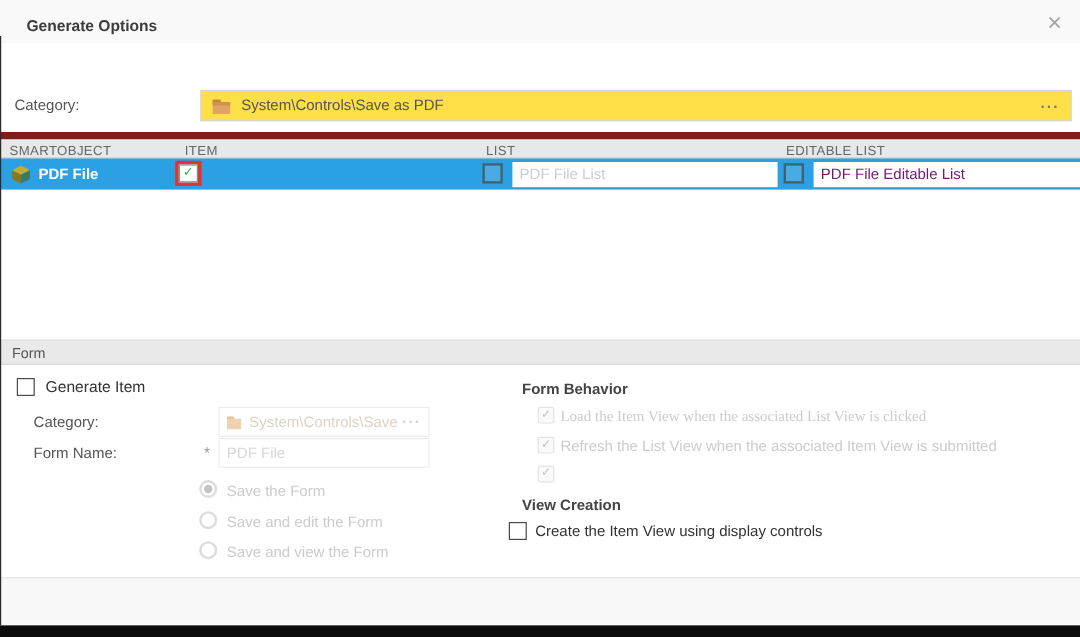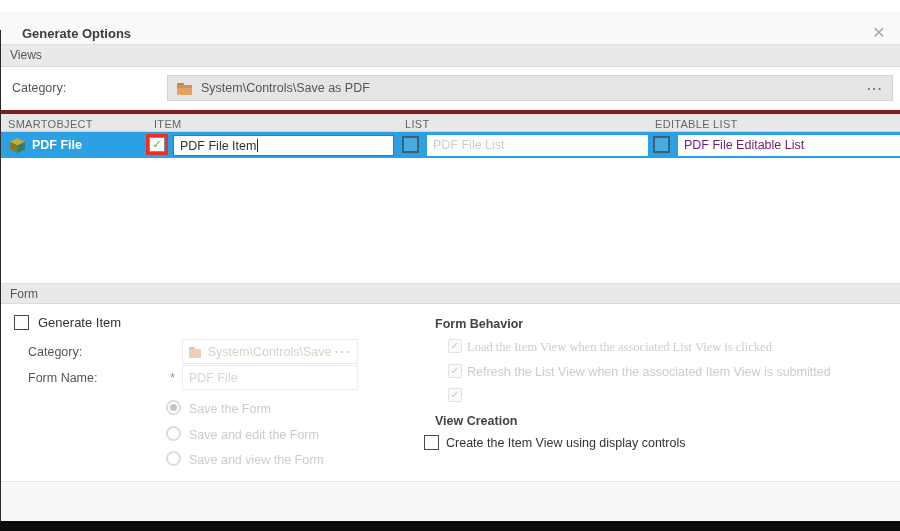--- a/index.html
+++ b/index.html
@@ -2,41 +2,41 @@
 <html><head>
 <meta charset="utf-8">
 <style>
   * { margin:0; padding:0; box-sizing:border-box; }
   html,body { width:900px; height:531px; background:#0c0c0c; overflow:hidden;
               font-family:"Liberation Sans","DejaVu Sans",sans-serif; }
   .dialog { position:absolute; left:0; top:0; width:900px; height:521px; background:#fff; }
   .left-edge { position:absolute; left:0; top:30px; width:1px; height:491px; background:#2b2b2b; }
 
   
-  .titlebar { position:absolute; left:0; top:0; width:900px; height:36px; background:#f9f9f9;margin-top:12px; }
+  .titlebar { position:absolute; left:0; top:0; width:900px; height:36px; background:#f9f9f9; }
   .title { position:absolute; left:22px; top:0; line-height:44px; font-size:13px; font-weight:bold; color:#3c3c3c; }
   .close { position:absolute; right:15px; top:8px; font-size:21px; color:#a6a6a6; cursor:pointer; font-weight:400; }
 
   
   .section-bar { position:absolute; left:0; width:900px; height:23px; background:#e9e9e9;
                  border-top:1px solid #e0e0e0; border-bottom:1px solid #d9d9d9;
                  font-size:12px; color:#555; line-height:21px; padding-left:10px; }
   .views-bar { top:44px; }
   .form-bar  { top:283px; height:21px; }
 
   
   .cat-label { position:absolute; left:12px; top:81px; font-size:12.5px; color:#555; }
-  .cat-input { position:absolute; left:167px; top:75px; width:726px; height:26px; background:#e5e5e5;
+  .cat-input { position:absolute; left:167px; top:75px; width:726px; height:26px; background:#fde047;
                border:1px solid #d4d4d4; display:flex; align-items:center; padding:0 9px; }
   .cat-input .val { margin-left:9px; font-size:12.5px; color:#555; }
   .ellipsis { margin-left:auto; font-size:13px; font-weight:bold; color:#6f7a74; letter-spacing:1px; cursor:pointer; }
 
   
   .thead { position:absolute; left:0; top:110px; width:900px; height:22px; background:#e8e8e8;
-           border-top:4px solid #7f1d1d; border-bottom:1px solid #d2d2d2; }
+           border-top:6px solid #7f1d1d; border-bottom:1px solid #d2d2d2; }
   .thead span { position:absolute; top:0; line-height:20px; font-size:11px; color:#666; letter-spacing:.3px; }
   .th0{left:8px;} .th1{left:154px;} .th2{left:405px;} .th3{left:655px;}
 
   .trow { position:absolute; left:0; top:132px; width:900px; height:26px; background:#2ba1e4; }
   .so-icon { position:absolute; left:9px; top:5px; }
   .so-name { position:absolute; left:32px; top:0; line-height:26px; font-size:12.5px; font-weight:bold; color:#fff; }
   .hl { position:absolute; left:146px; top:2px; padding:3px; background:#e8312a; }
   .cb-checked { width:16px; height:15px; background:#fff; border:1px solid #6d95a6;
                 display:flex; align-items:center; justify-content:center; }
   .cb-checked .chk { font-size:11px; font-weight:bold; color:#3cae49; line-height:1; }
@@ -77,23 +77,20 @@
 </head>
 <body>
 
 <div class="dialog">
 
   <div class="titlebar">
     <span class="title">Generate Options</span>
     <span class="close">×</span>
   </div>
 
-  <div class="section-bar views-bar">
-    <span>Views</span>
-  </div>
 
   <span class="cat-label">Category:</span>
   <div class="cat-input">
     <svg width="15" height="13">
       <rect x="0" y="1" width="7" height="4" rx="1" fill="#c8853f"></rect>
       <rect x="0" y="3" width="15" height="10" rx="1" fill="#e0a265"></rect>
       <rect x="0" y="3" width="15" height="3" fill="#cf9350"></rect>
     </svg>
     <span class="val">System\Controls\Save as PDF</span>
     <span class="ellipsis">···</span>
@@ -113,23 +110,20 @@
       <polygon points="16,4.8 8.5,8.6 8.5,16 16,12.2" fill="#3a7a68"></polygon>
     </svg>
     <span class="so-name">PDF File</span>
 
     <div class="hl">
       <div class="cb-checked">
         <span class="chk">✓</span>
       </div>
     </div>
 
-    <div class="row-input item-input">
-      <span>PDF File Item</span><span class="caret"></span>
-    </div>
 
     <div class="cb-blue cb-list"></div>
     <div class="row-input list-input">
       <span>PDF File List</span>
     </div>
 
     <div class="cb-blue cb-elist"></div>
     <div class="row-input elist-input">
       <span>PDF File Editable List</span>
     </div>

